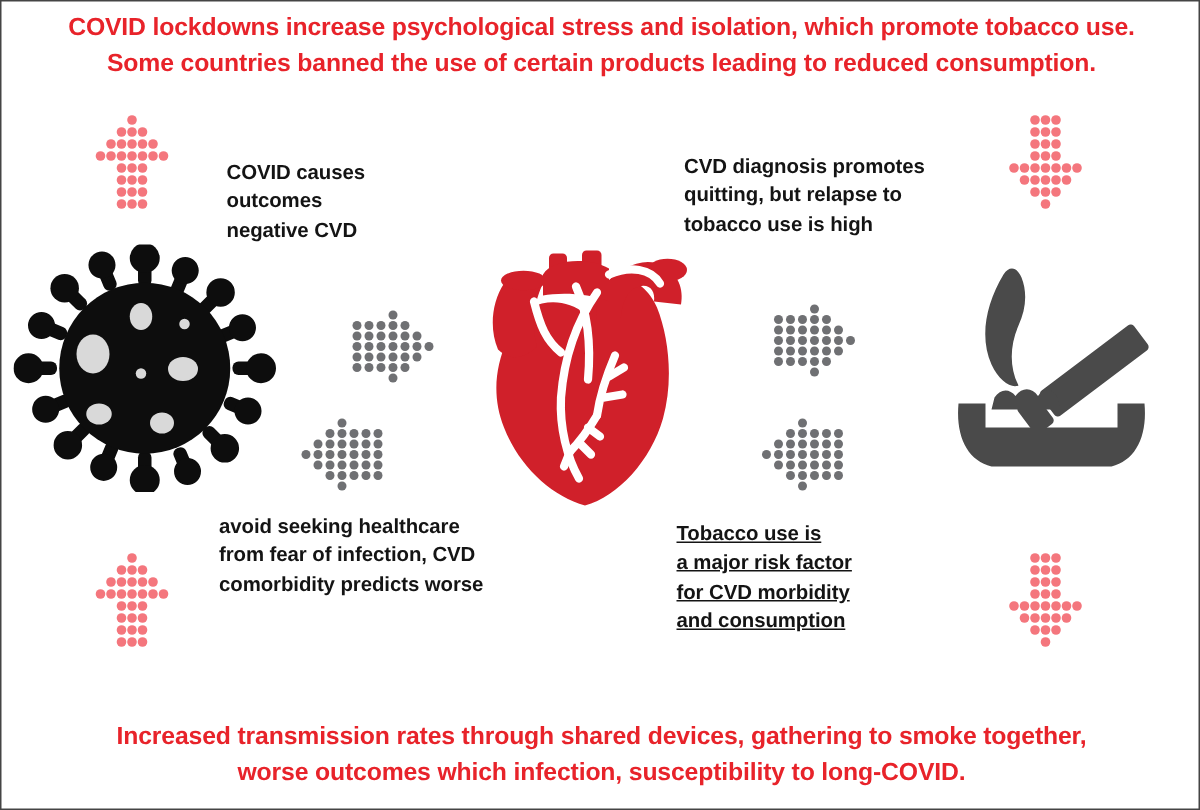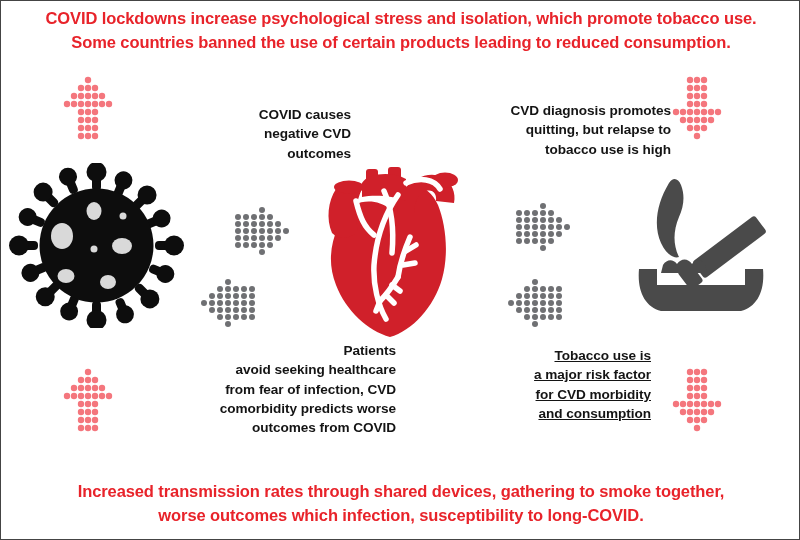--- a/index.html
+++ b/index.html
@@ -34,21 +34,21 @@
   #banner-bottom{ top:479px; }
   .banner .line{ display:block; white-space:nowrap; }
 
   
   .callout{
     position:absolute;
     color:#141414;
     font-weight:bold;
     font-size:13.6px;
     line-height:1.42;
-    text-align:right;
+    text-align:left;
     letter-spacing:-0.05px;
   }
   .callout .line{ display:block; white-space:nowrap; }
 
   #callout-tl{ left:150px; top:104px; width:200px; }
   #callout-tr{ left:455px; top:100px; width:215px; }
   #callout-bl{ left:145px; top:340px; width:250px; }
   #callout-br{ left:450px; top:345px; width:200px;text-decoration:underline; }
 
   
@@ -75,36 +75,34 @@
 
 <div id="canvas">
 
   <div class="banner" id="banner-top">
     <span class="line">COVID lockdowns increase psychological stress and isolation, which promote tobacco use.</span>
     <span class="line">Some countries banned the use of certain products leading to reduced consumption.</span>
   </div>
 
   <div class="callout" id="callout-tl">
     <span class="line">COVID causes</span>
+    <span class="line">outcomes</span>
     <span class="line">negative CVD</span>
-    <span class="line">outcomes</span>
   </div>
 
   <div class="callout" id="callout-tr">
     <span class="line">CVD diagnosis promotes</span>
     <span class="line">quitting, but relapse to</span>
     <span class="line">tobacco use is high</span>
   </div>
 
   <div class="callout" id="callout-bl">
-    <span class="line">Patients</span>
     <span class="line">avoid seeking healthcare</span>
     <span class="line">from fear of infection, CVD</span>
     <span class="line">comorbidity predicts worse</span>
-    <span class="line">outcomes from COVID</span>
   </div>
 
   <div class="callout" id="callout-br">
     <span class="line">Tobacco use is</span>
     <span class="line">a major risk factor</span>
     <span class="line">for CVD morbidity</span>
     <span class="line">and consumption</span>
   </div>
 
   <div class="icon" id="icon-virus">

